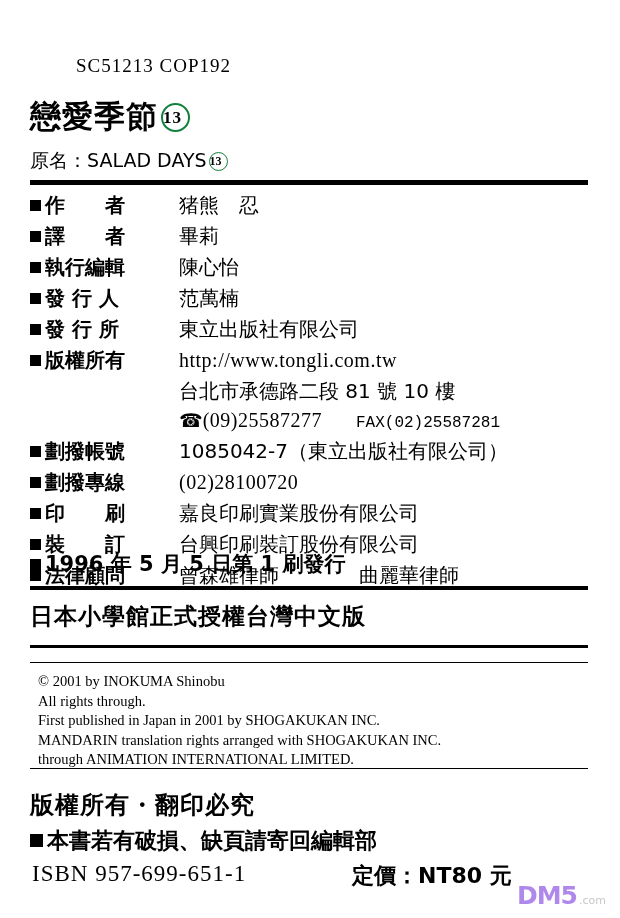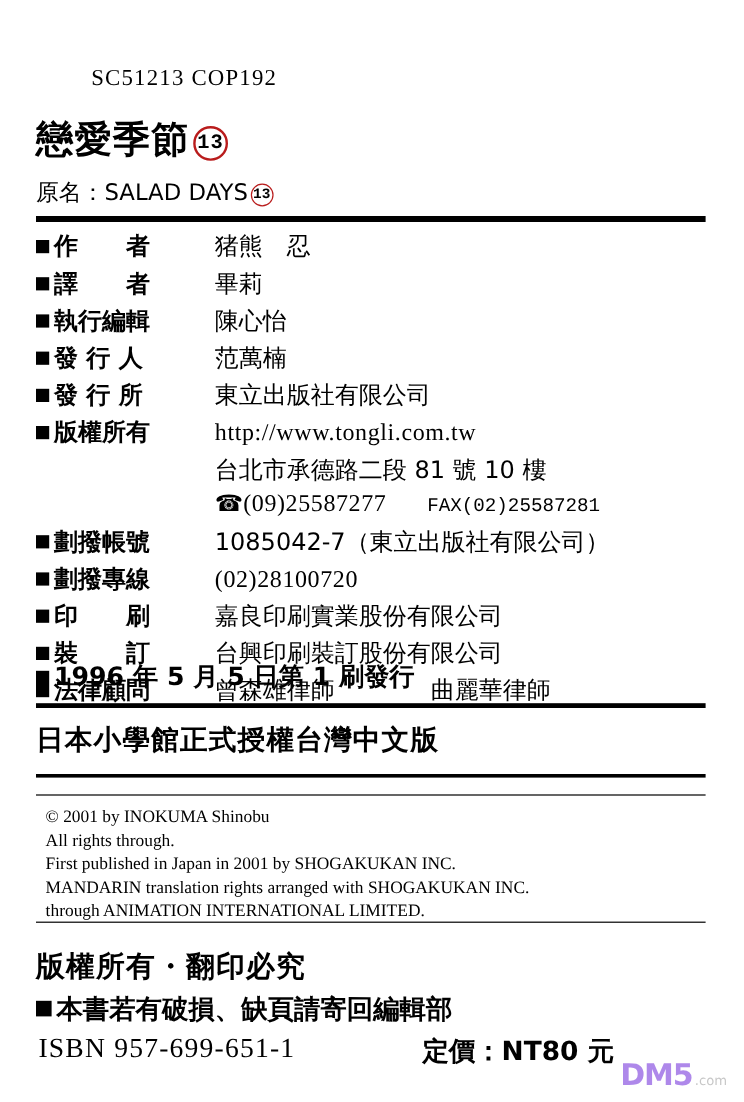--- a/index.html
+++ b/index.html
@@ -38,27 +38,27 @@
     font-weight: bold;
     font-size: 31px;
     letter-spacing: 1px;
     white-space: nowrap;
   }
   .circled {
     display: inline-block;
     width: 25px;
     height: 25px;
     line-height: 25px;
-    border: 2px solid #b91c1c;
+    border: 2px solid #15803d;
     border-radius: 50%;
     font-size: 17px;
-    text-align: center;
+    text-align: left;
     vertical-align: 4px;
     margin-left: 3px;
-    font-family: Liberation Mono, monospace;
+    font-family: Liberation Serif, serif;
     font-weight: bold;
   }
   .origname {
     position: absolute;
     left: 30px;
     top: 148px;
     font-family: "DejaVu Sans", sans-serif;
     font-size: 19px;
     white-space: nowrap;
   }

